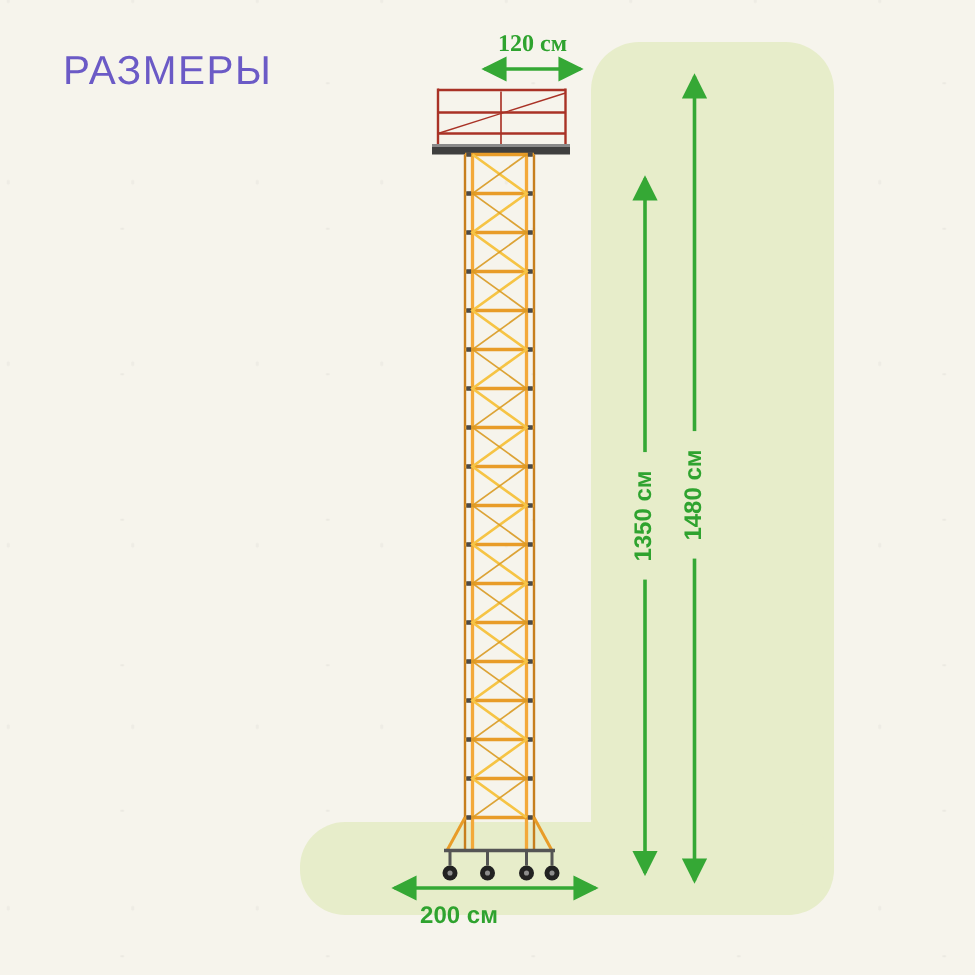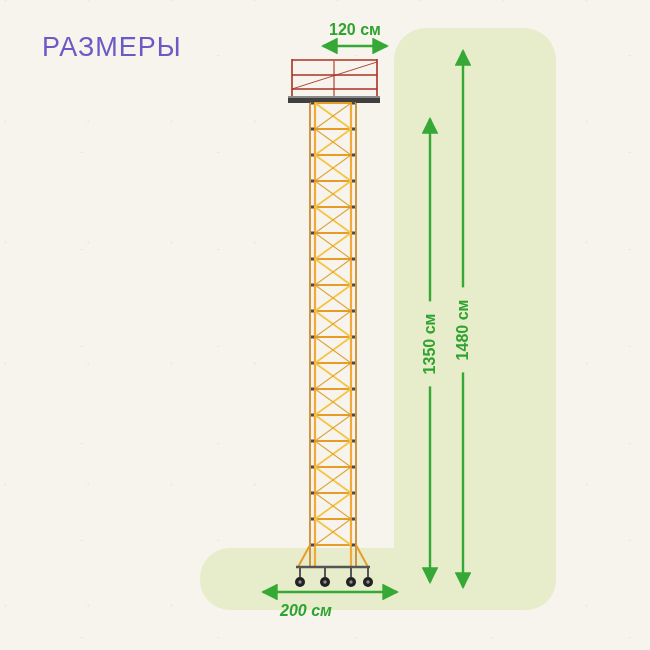--- a/index.html
+++ b/index.html
@@ -103,16 +103,16 @@
     </marker>
   </defs>
   <g stroke="#35a835" stroke-width="2.4">
     <line x1="323" y1="46" x2="387" y2="46" marker-start="url(#ah)" marker-end="url(#ah)"></line>
     <line x1="263" y1="592" x2="397" y2="592" marker-start="url(#ah)" marker-end="url(#ah)"></line>
     <line x1="430" y1="119" x2="430" y2="582" marker-start="url(#ah)" marker-end="url(#ah)"></line>
     <line x1="463" y1="51" x2="463" y2="587" marker-start="url(#ah)" marker-end="url(#ah)"></line>
   </g>
 </svg>
 
-<div class="dim-label" style="left:355px;top:30px;">120 см</div>
+<div class="dim-label" style="left:355px;top:30px;font-family:Liberation Serif, serif;">120 см</div>
 <div class="dim-label vertical" style="left:430px;top:344px;">1350 см</div>
 <div class="dim-label vertical" style="left:463px;top:330px;">1480 см</div>
-<div class="dim-label" style="left:306px;top:611px;font-style:italic;">200 см</div>
+<div class="dim-label" style="left:306px;top:611px;">200 см</div>
 
 </body></html>

